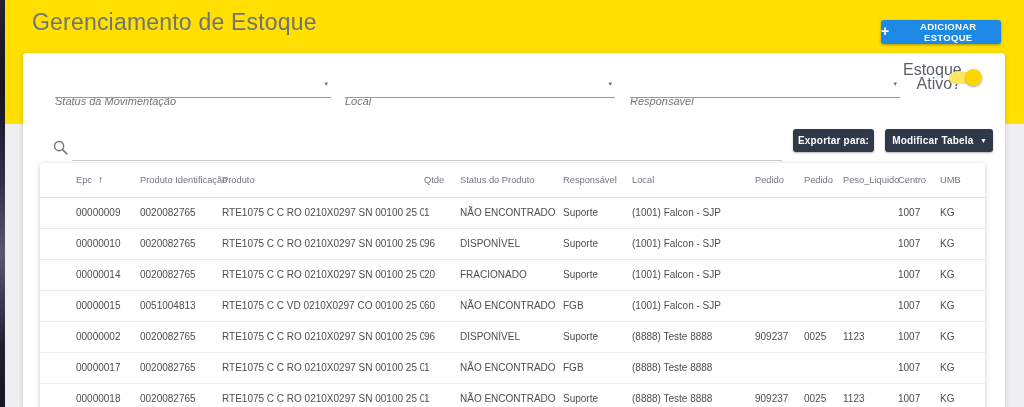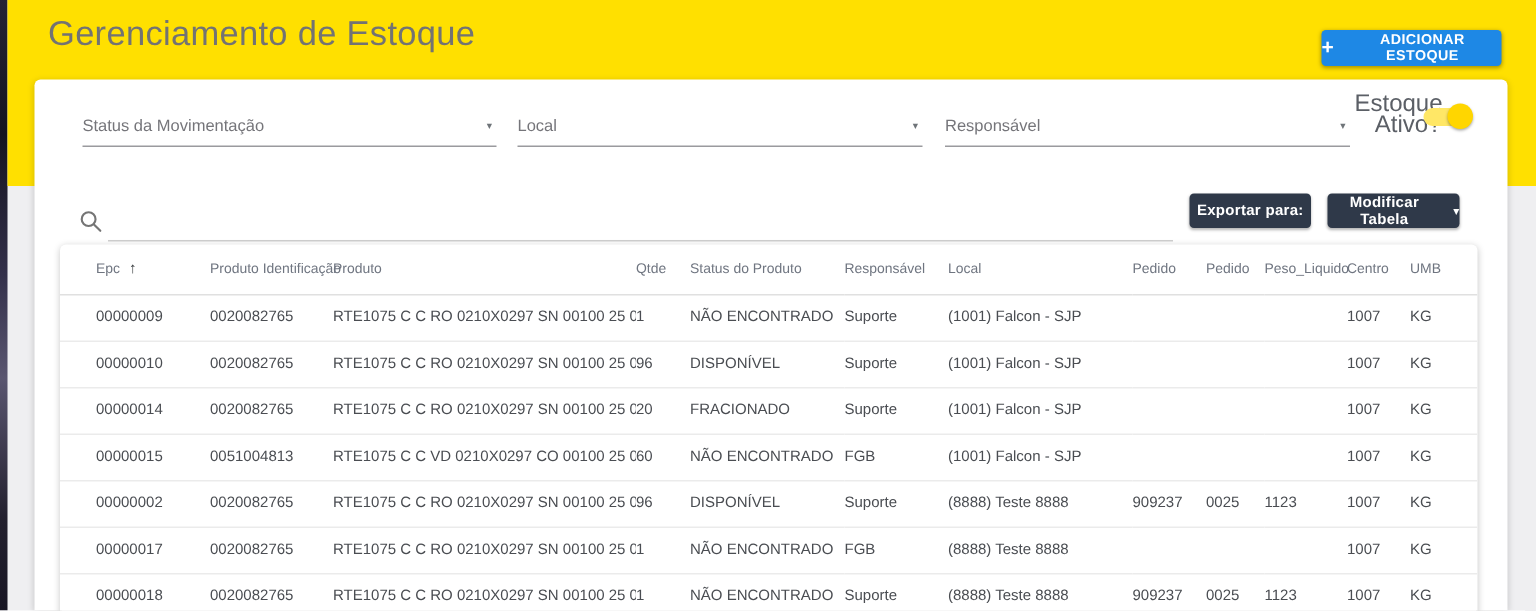--- a/index.html
+++ b/index.html
@@ -33,21 +33,21 @@
     position:absolute; left:23px; top:53px; width:982px; height:354px;
     background:#ffffff; border-radius:4px 4px 0 0;
     box-shadow:0 1px 5px rgba(0,0,0,.18);
   }
   
   .select{ position:absolute; height:28px; cursor:pointer; }
   .sel-status{ left:32px;  top:18px; width:276px; }
   .sel-local{  left:322px; top:18px; width:270px; }
   .sel-resp{   left:607px; top:18px; width:270px; }
   .select .sel-label{
-    position:absolute; left:0; top:7px; font-size:11px; color:#75757a; white-space:nowrap;
+    position:absolute; left:0; top:24px; font-size:11px; color:#75757a; white-space:nowrap;font-style:italic;
   }
   .select .caret{
     position:absolute; right:3px; top:9px; font-size:7px; color:#6f7479;
   }
   .select .underline{
     position:absolute; left:0; right:0; top:26px; height:1px; background:#9a9a9e;
   }
   
   .toggle-label{
     position:absolute; left:880px; top:10px; width:58px; text-align:right;
@@ -74,41 +74,41 @@
   }
   
   .dark-btn{
     position:absolute; top:76px; height:23px;
     background:#2f3949; color:#fff; border:none; border-radius:3px;
     font-family:inherit; font-size:10px; font-weight:bold; letter-spacing:.2px;
     display:flex; align-items:center; justify-content:center; gap:8px;
     box-shadow:0 1px 2px rgba(0,0,0,.3); cursor:pointer;
   }
   .btn-export{ left:770px; width:81px;text-align:right; }
-  .btn-modify{ left:862px; width:88px;align-items:center; }
+  .btn-modify{ left:862px; width:108px;align-items:center; }
   .dark-btn .caret{ font-size:8px; position:relative; top:0px; }
   
   .table-card{
     position:absolute; left:17px; top:110px; width:945px; height:300px;
     background:#fff; border-radius:4px;
     box-shadow:0 1px 5px rgba(0,0,0,.22);
     overflow:hidden;
   }
   table{ border-collapse:collapse; table-layout:fixed; width:945px; }
   th{
     font-size:9.3px; font-weight:normal; color:#6f7580; text-align:left;
     height:33px; line-height:33px; white-space:nowrap; overflow:visible;
     border-bottom:1px solid #e0e0e0;
   }
   td{
     font-size:10px; color:#4a4d52; text-align:left;
     height:30px; line-height:30px; white-space:nowrap; overflow:hidden;
     border-bottom:1px solid #ebebeb;
   }
-  th:first-child, td:first-child{ padding-left:24px; }
+  th:first-child, td:first-child{ padding-left:36px; }
   .sort-arrow{ font-size:10px; color:#3c4043; margin-left:6px; }
 </style>
 </head>
 <body>
 
 <div class="side-strip"></div>
 
 <div class="yellow-band">
   <div class="page-title">Gerenciamento de Estoque</div>
   <button class="add-btn">

